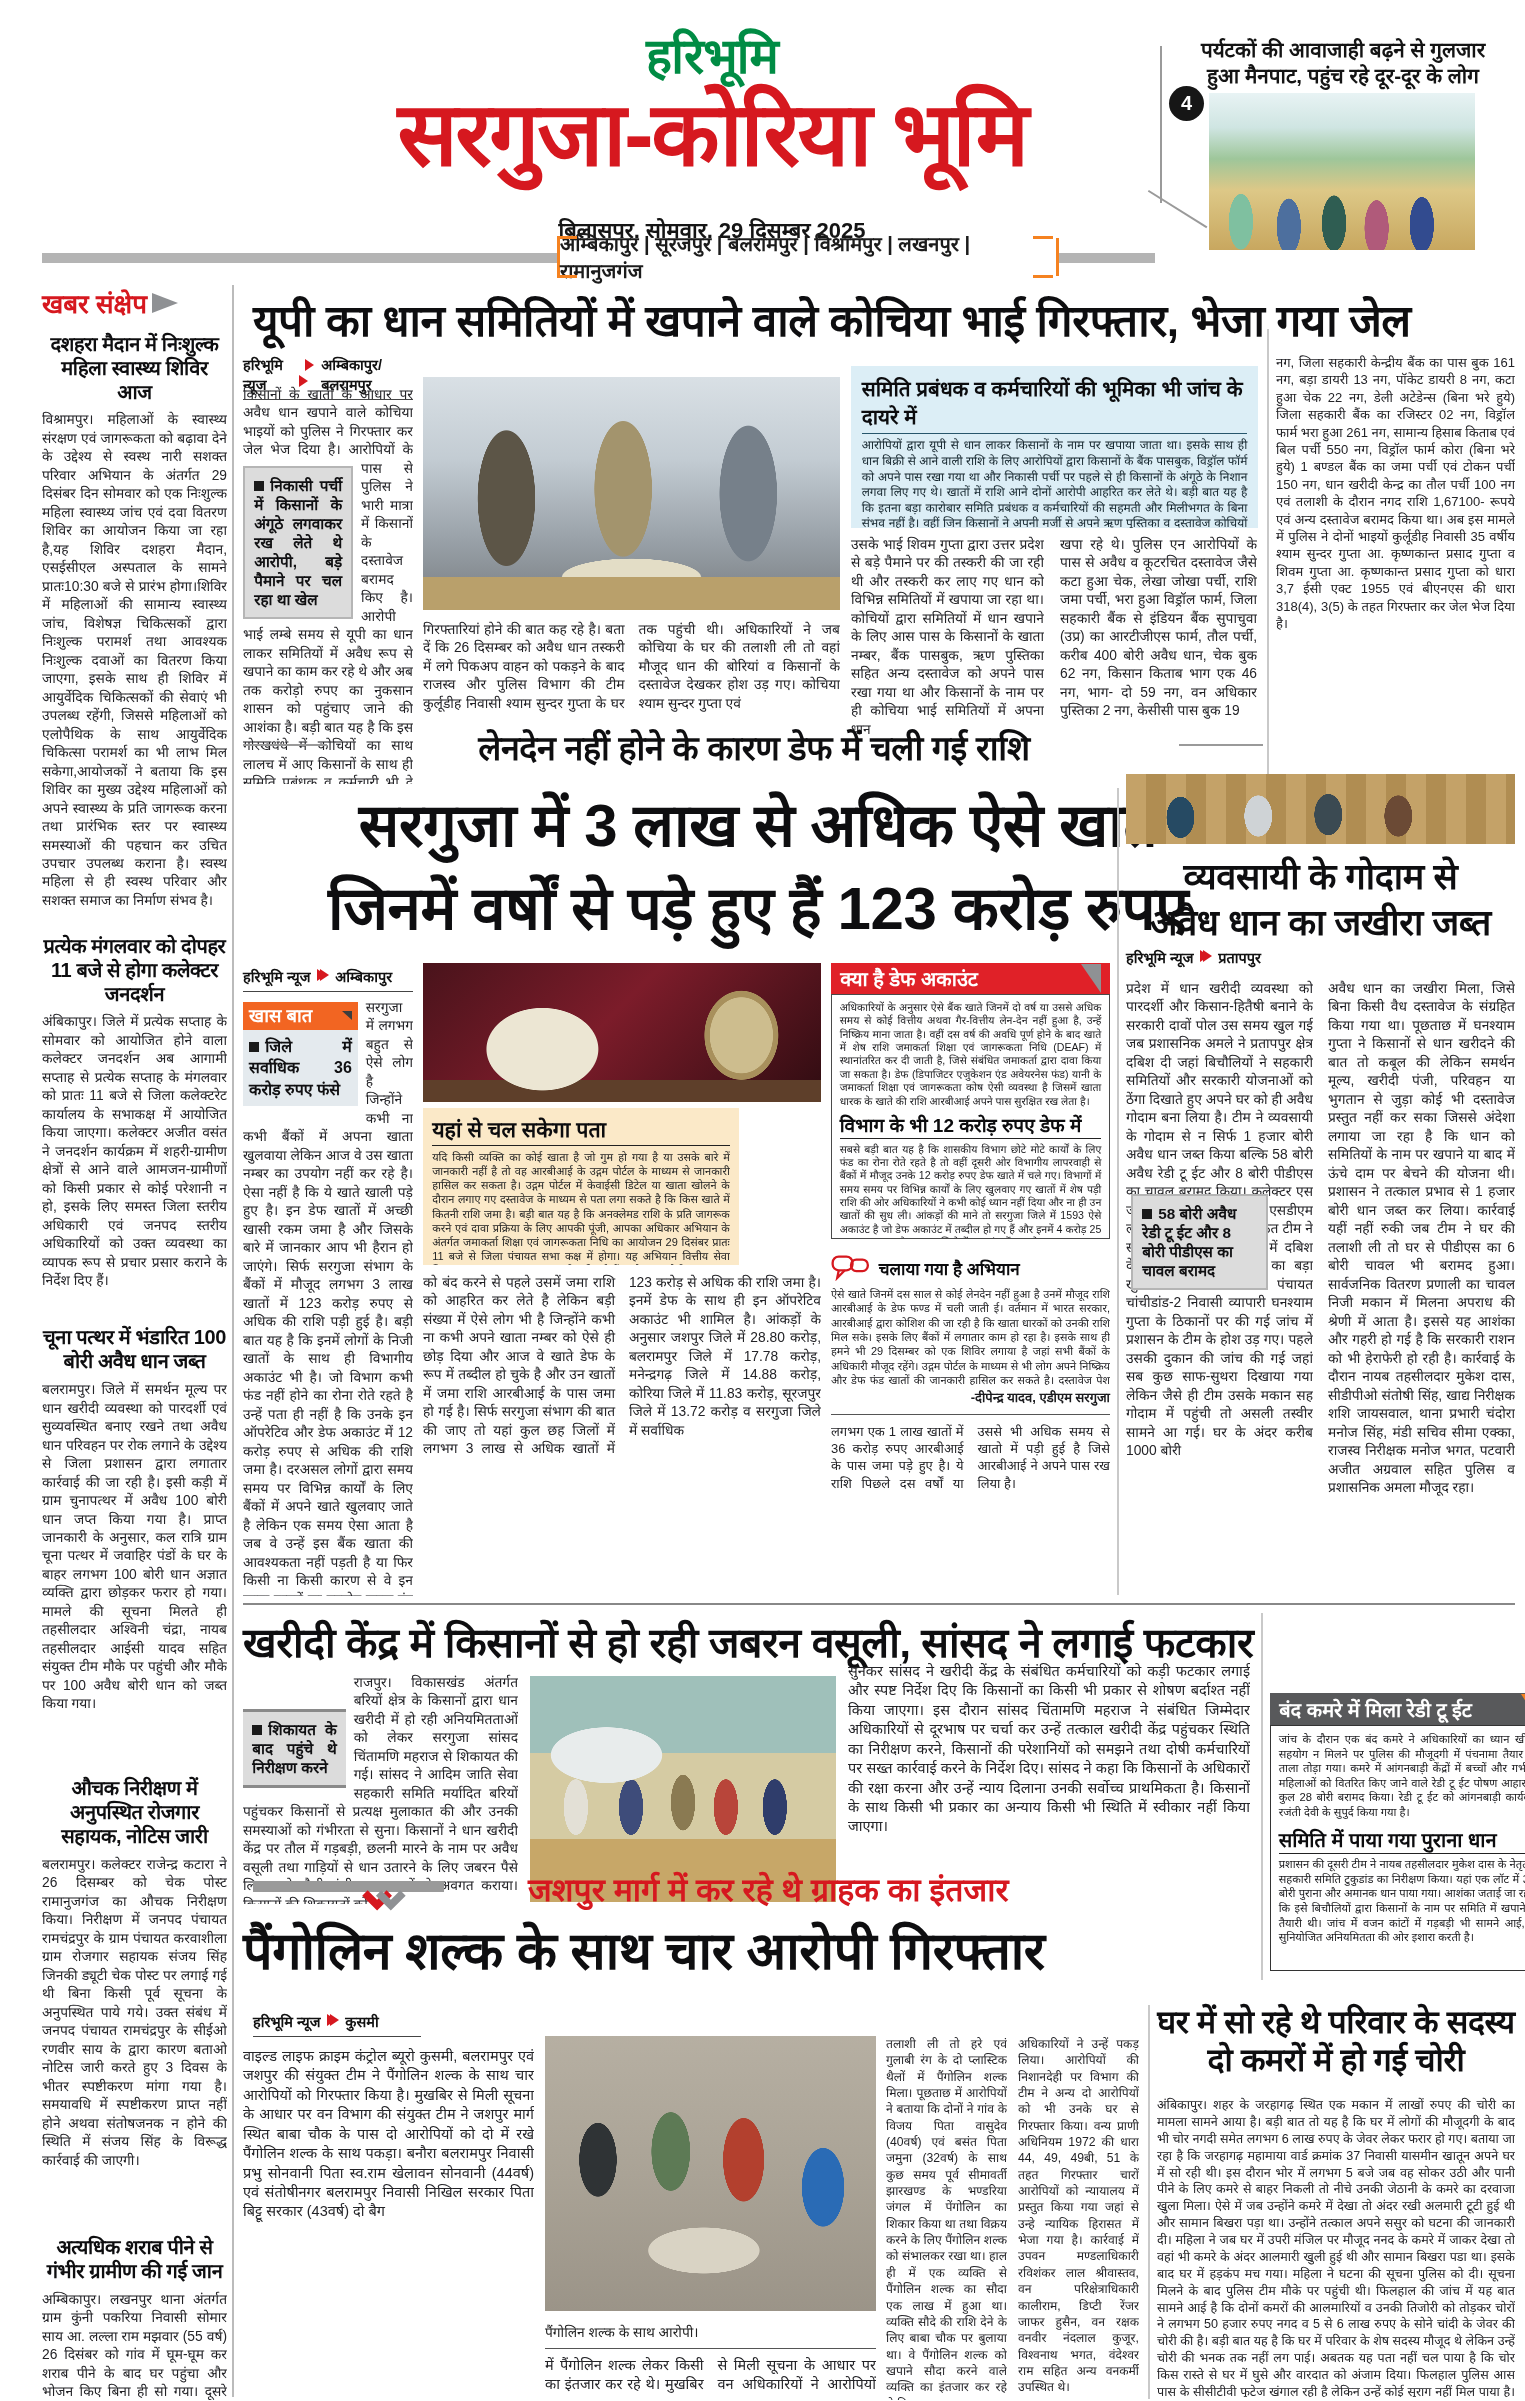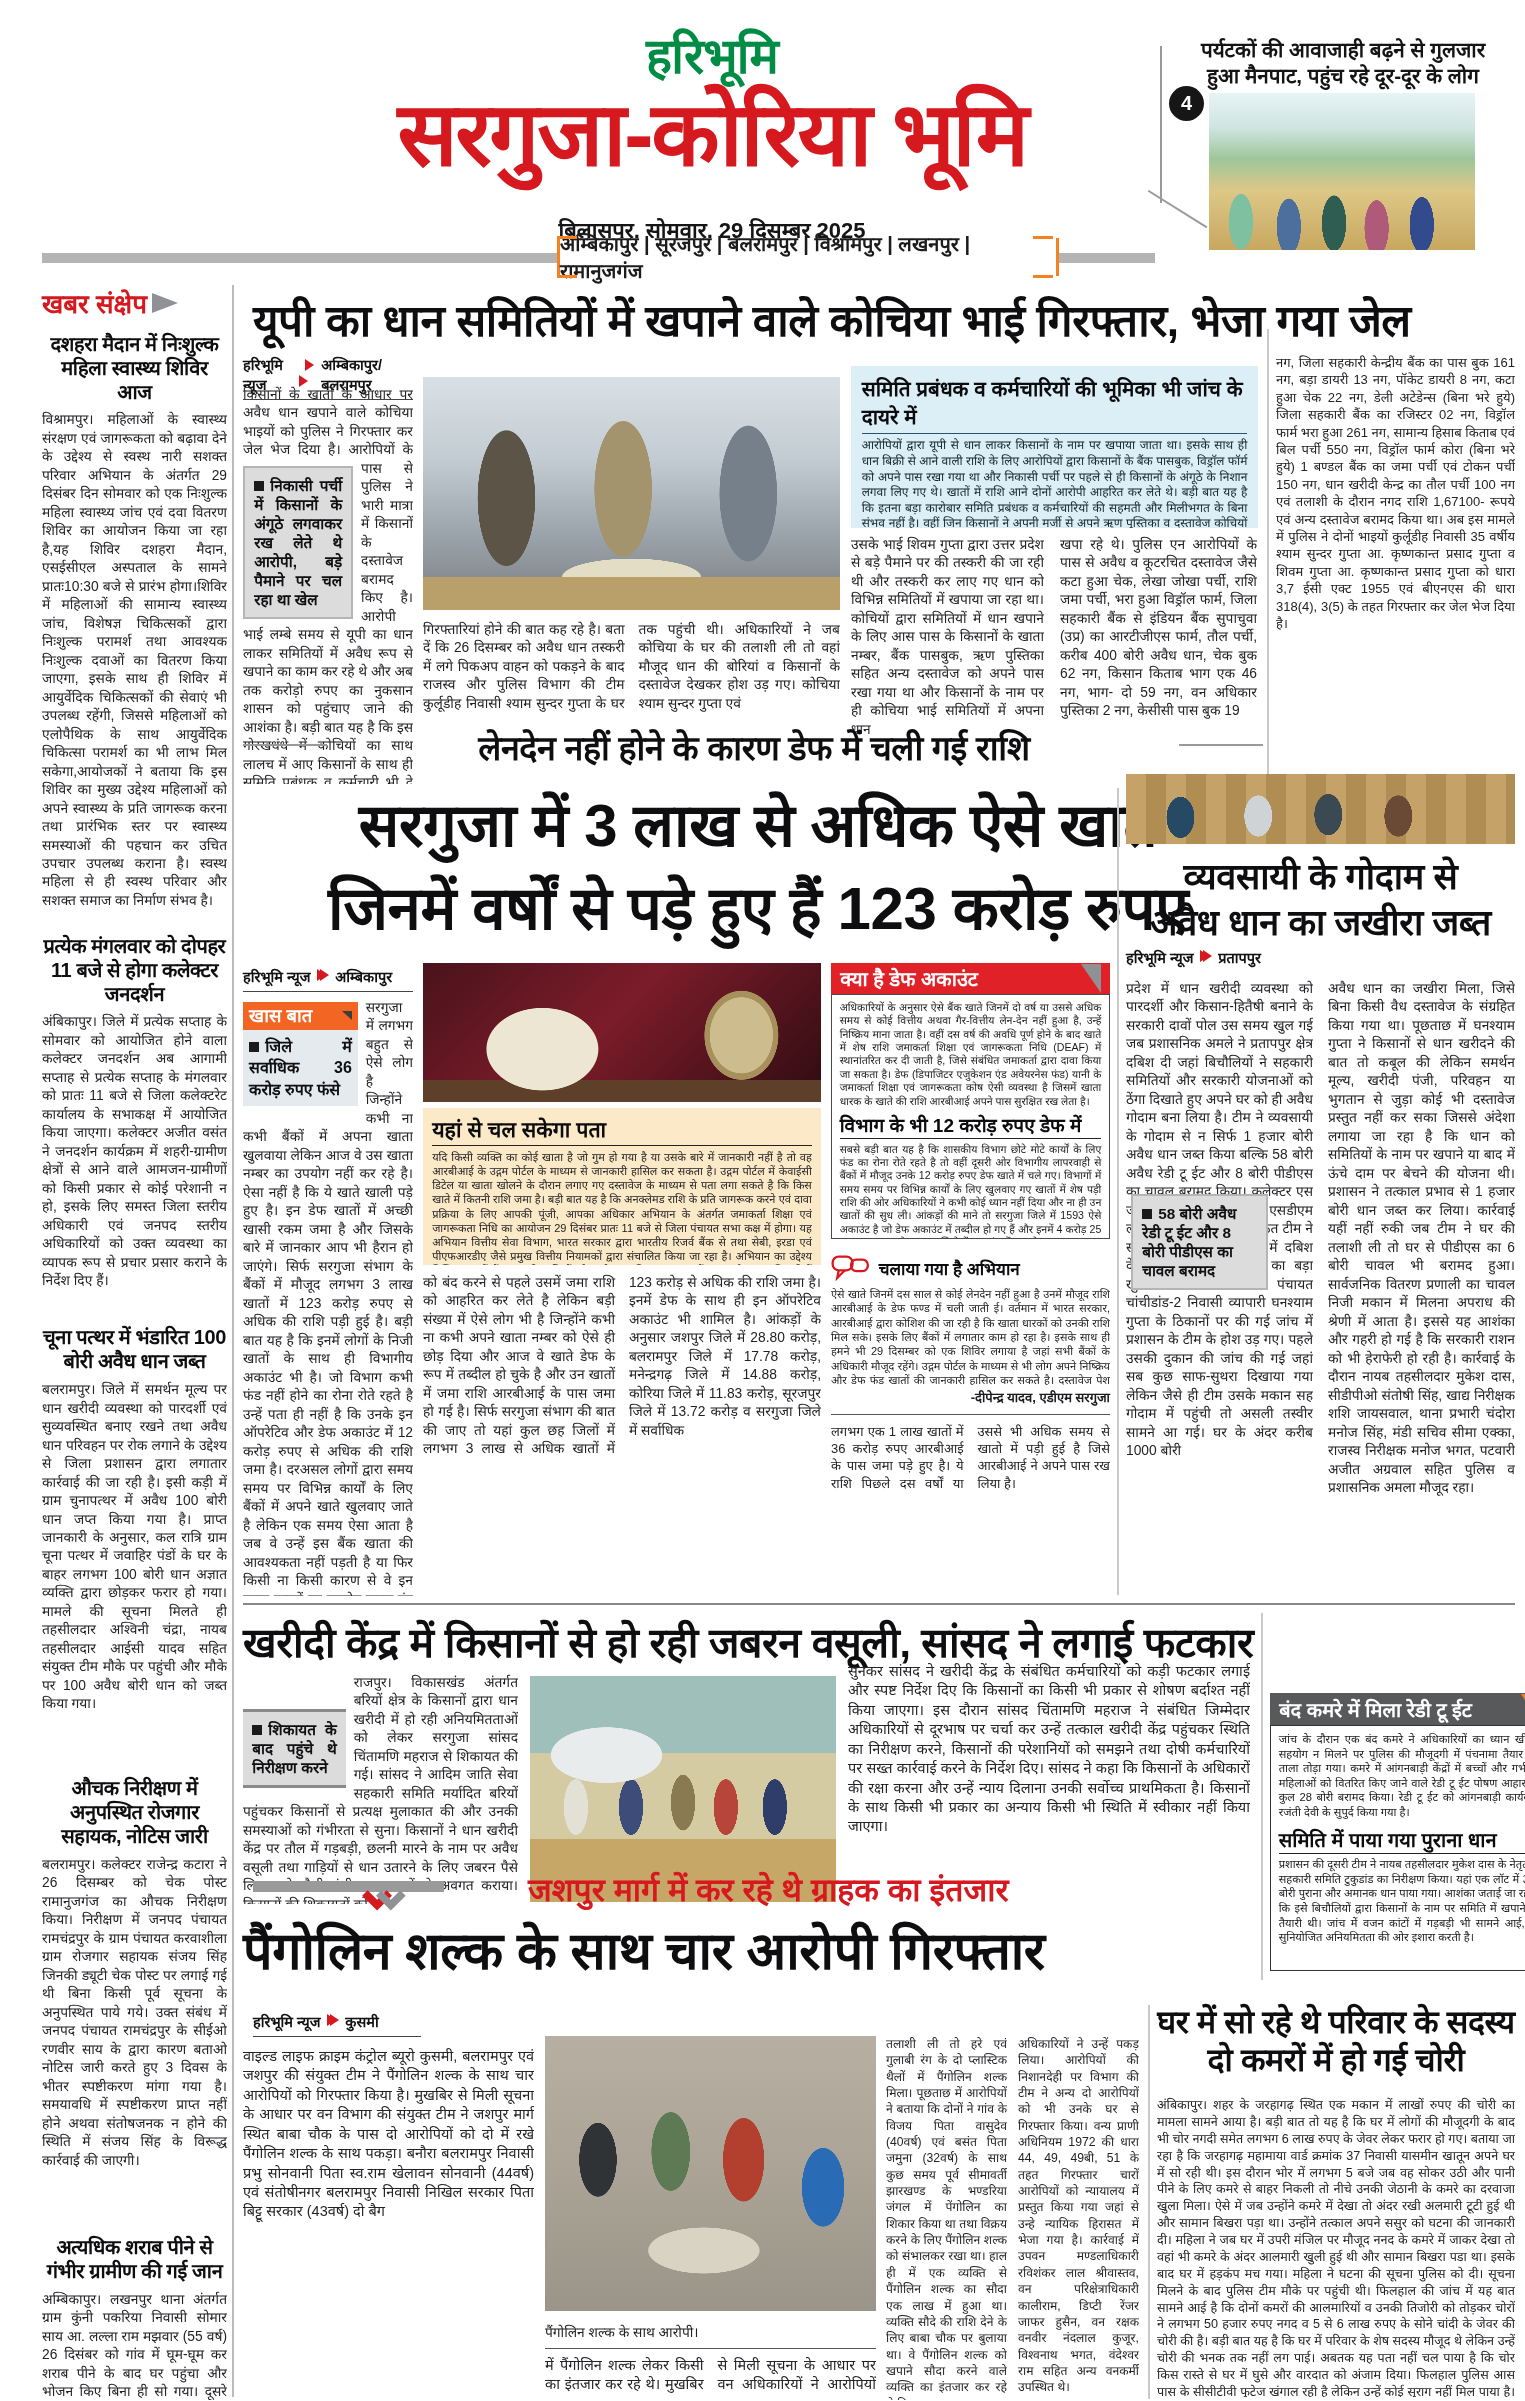--- a/index.html
+++ b/index.html
@@ -144,21 +144,21 @@
     </span>
     <span>सरगुजा में लगभग बहुत से ऐसे लोग है जिन्होंने कभी ना कभी बैंकों में अपना खाता खुलवाया लेकिन आज वे उस खाता नम्बर का उपयोग नहीं कर रहे है। ऐसा नहीं है कि ये खाते खाली पड़े हुए है। इन डेफ खातों में अच्छी खासी रकम जमा है और जिसके बारे में जानकार आप भी हैरान हो जाएंगे। सिर्फ सरगुजा संभाग के बैंकों में मौजूद लगभग 3 लाख खातों में 123 करोड़ रुपए से अधिक की राशि पड़ी हुई है। बड़ी बात यह है कि इनमें लोगों के निजी खातों के साथ ही विभागीय अकाउंट भी है। जो विभाग कभी फंड नहीं होने का रोना रोते रहते है उन्हें पता ही नहीं है कि उनके इन ऑपरेटिव और डेफ अकाउंट में 12 करोड़ रुपए से अधिक की राशि जमा है। दरअसल लोगों द्वारा समय समय पर विभिन्न कार्यों के लिए बैंकों में अपने खाते खुलवाए जाते है लेकिन एक समय ऐसा आता है जब वे उन्हें इस बैंक खाता की आवश्यकता नहीं पड़ती है या फिर किसी ना किसी कारण से वे इन खाता नम्बरों का उपयोग करना बंद कर देते है। हालांकि ज्यादातर लोग अपने खातों</span>
   </div>
 
   <div class="abs ph" style="left:423px;top:963px;width:398px;height:139px;background:
       radial-gradient(54px 65px at 80% 52%,#cdbd8e 0 58%,#a8905c 59% 68%,transparent 69%),
       radial-gradient(99px 73px at 30% 62%,#ece6d3 0 56%,transparent 57%),
       linear-gradient(0deg,#5e3f2a 0 16%,transparent 16%),
       linear-gradient(135deg,#49131b 0%,#7c1c2a 45%,#2e0c11 100%);"></div>
 
-  <div class="abs" style="left:423px;top:1108px;width:398px;height:157px;background:#fbe9c8;padding:6.1px 9.2px;box-sizing:border-box;overflow:hidden;">
+  <div class="abs" style="left:423px;top:1108px;width:316px;height:157px;background:#fbe9c8;padding:6.1px 9.2px;box-sizing:border-box;overflow:hidden;">
     <div class="boxhead" style="font-size:21.4px;border-bottom:1.5px solid #222;padding-bottom:2.3px;">यहां से चल सकेगा पता</div>
     <div style="font-size:11px;line-height:1.28;text-align:justify;margin-top:3.8px;color:#222;">यदि किसी व्यक्ति का कोई खाता है जो गुम हो गया है या उसके बारे में जानकारी नहीं है तो वह आरबीआई के उद्गम पोर्टल के माध्यम से जानकारी हासिल कर सकता है। उद्गम पोर्टल में केवाईसी डिटेल या खाता खोलने के दौरान लगाए गए दस्तावेज के माध्यम से पता लगा सकते है कि किस खाते में कितनी राशि जमा है। बड़ी बात यह है कि अनक्लेमड राशि के प्रति जागरूक करने एवं दावा प्रक्रिया के लिए आपकी पूंजी, आपका अधिकार अभियान के अंतर्गत जमाकर्ता शिक्षा एवं जागरूकता निधि का आयोजन 29 दिसंबर प्रातः 11 बजे से जिला पंचायत सभा कक्ष में होगा। यह अभियान वित्तीय सेवा विभाग, भारत सरकार द्वारा भारतीय रिजर्व बैंक से तथा सेबी, इरडा एवं पीएफआरडीए जैसे प्रमुख वित्तीय नियामकों द्वारा संचालित किया जा रहा है। अभियान का उद्देश्य निष्क्रिय खातों में जमा परिसंपत्तियों को उनके वास्तविक खाताधारकों अथवा वैध उत्तराधिकारियों तक सरल, पारदर्शी एवं समयबद्ध प्रक्रिया के माध्यम से पहुंचाना है।</div>
   </div>
   <div class="abs bodytxt colsplit2" style="left:423px;top:1274px;width:398px;height:321px;">को बंद करने से पहले उसमें जमा राशि को आहरित कर लेते है लेकिन बड़ी संख्या में ऐसे लोग भी है जिन्होंने कभी ना कभी अपने खाता नम्बर को ऐसे ही छोड़ दिया और आज वे खाते डेफ के रूप में तब्दील हो चुके है और उन खातों में जमा राशि आरबीआई के पास जमा हो गई है। सिर्फ सरगुजा संभाग की बात की जाए तो यहां कुल छह जिलों में लगभग 3 लाख से अधिक खातों में 123 करोड़ से अधिक की राशि जमा है। इनमें डेफ के साथ ही इन ऑपरेटिव अकाउंट भी शामिल है। आंकड़ों के अनुसार जशपुर जिले में 28.80 करोड़, बलरामपुर जिले में 17.78 करोड़, मनेन्द्रगढ़ जिले में 14.88 करोड़, कोरिया जिले में 11.83 करोड़, सूरजपुर जिले में 13.72 करोड़ व सरगुजा जिले में सर्वाधिक</div>
 
   <div class="abs" style="left:831px;top:963px;width:279px;">
     <div class="hdrbar" style="background:#e02128;height:31px;padding:0 9.2px;">
       <span style="color:#fff;font-weight:700;font-size:20px;">क्या है डेफ अकाउंट</span>
       <span style="margin-left:auto;" class="foldarrow"></span>
     </div>

